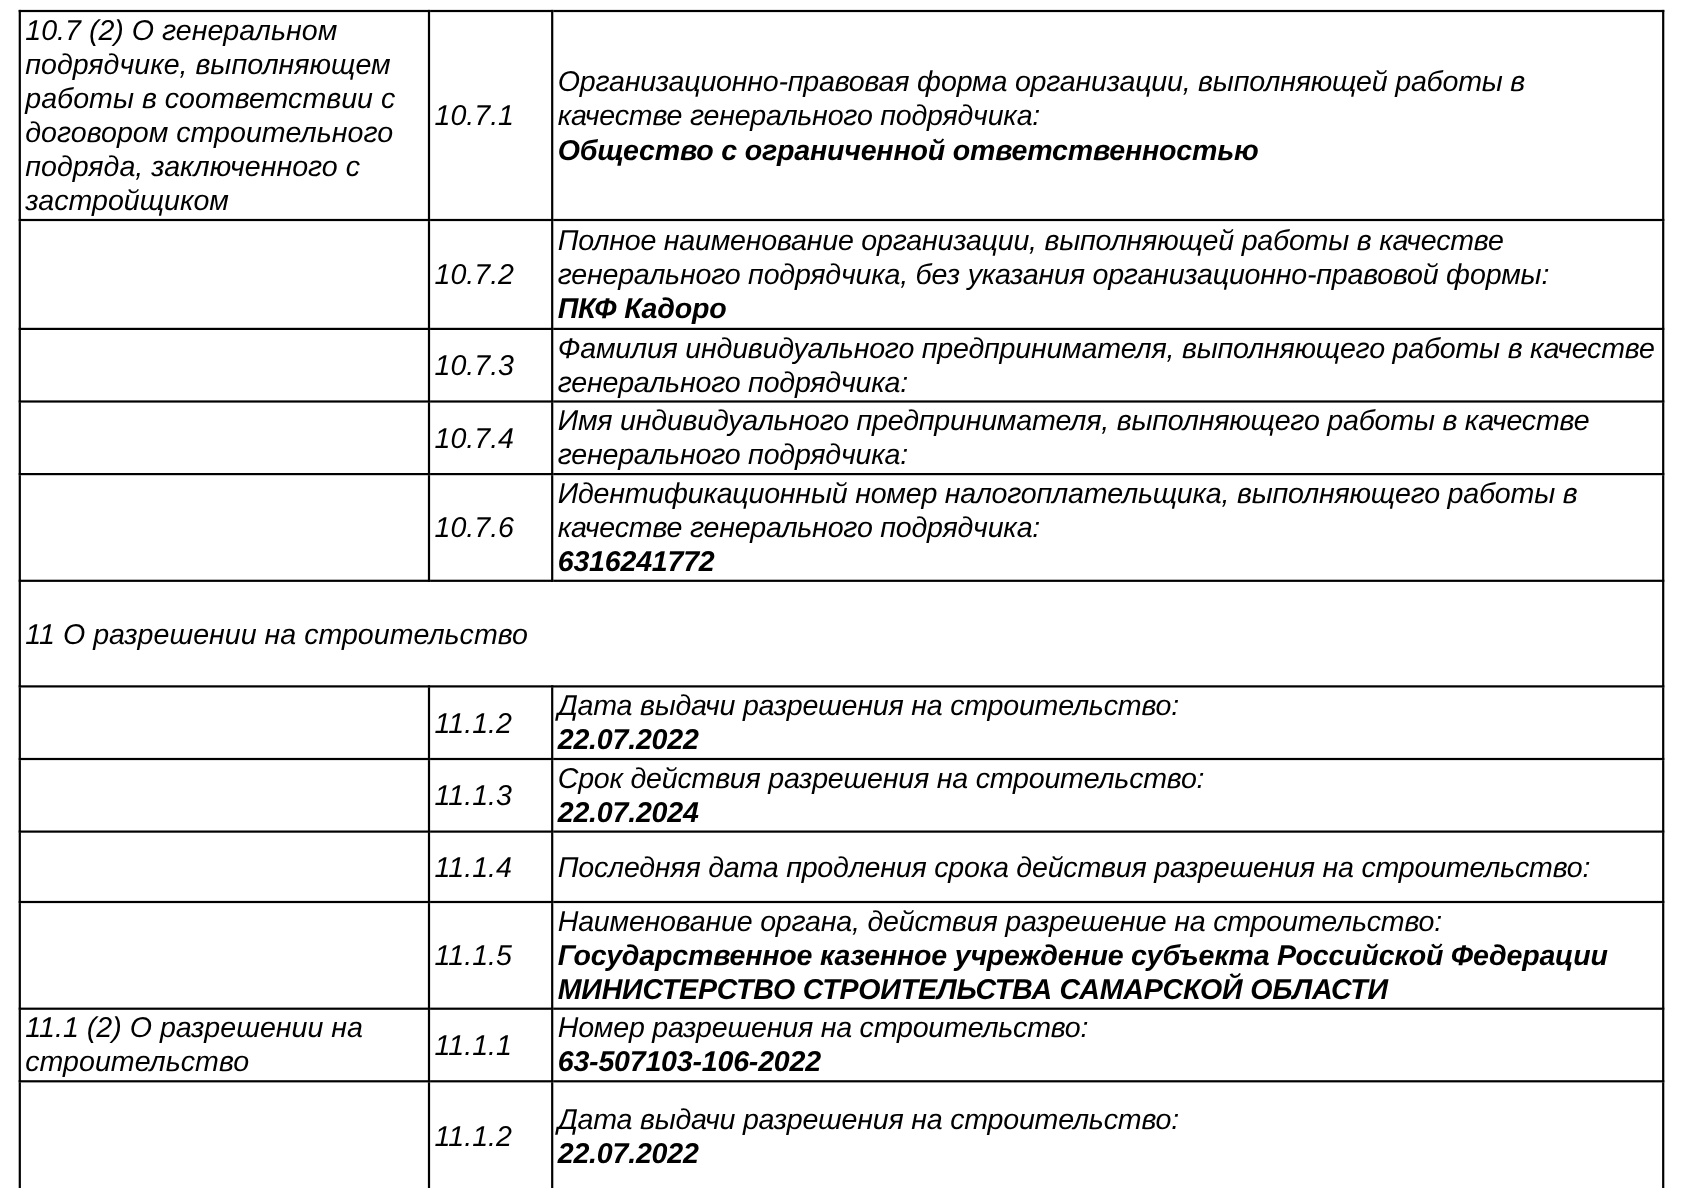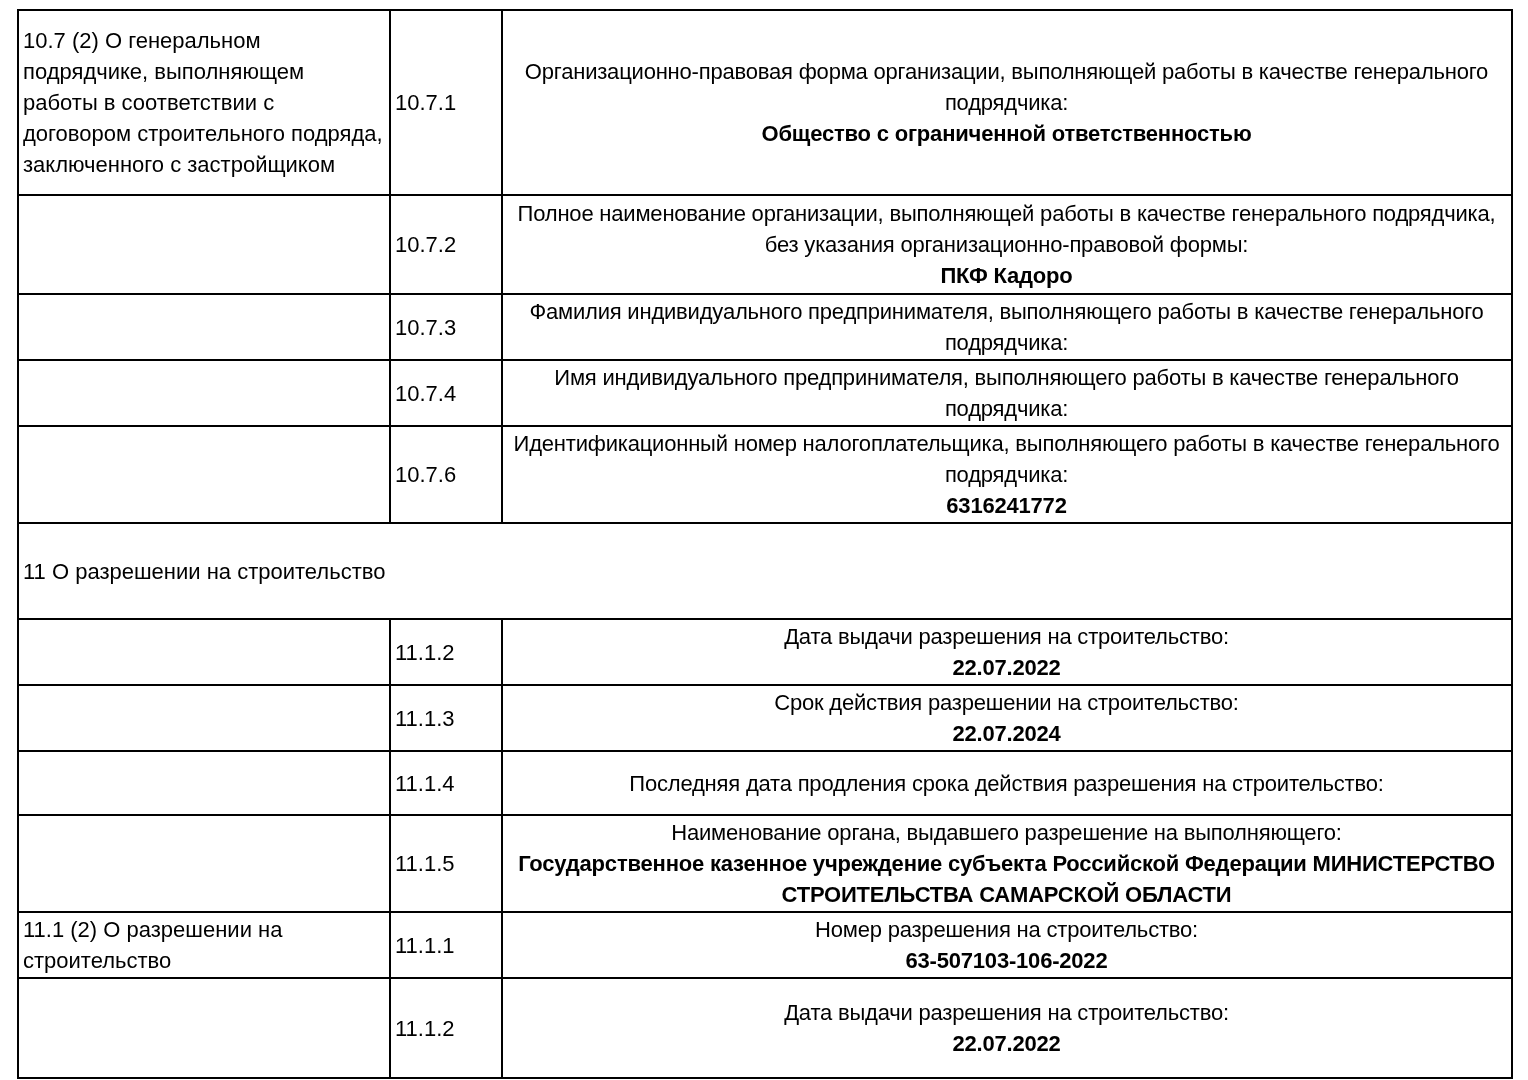--- a/index.html
+++ b/index.html
@@ -16,37 +16,37 @@
     position: absolute;
     left: 17px;
     top: 9px;
     width: 1494px;
     border-collapse: collapse;
     table-layout: fixed;
   }
   table.decl td {
     border: 2px solid #000000;
     padding: 1px 5px 1px 4px;
-    font-size: 22px;
+    font-size: 26px;
     line-height: 31px;
     vertical-align: middle;
     overflow: hidden;
     word-wrap: break-word;
+    font-style: italic;
   }
   td.group-cell {
     vertical-align: top;
     padding-top: 3px;
   }
   td.num-cell {
     vertical-align: middle;
   }
   td.content-cell {
     vertical-align: middle;
     letter-spacing: -0.2px;
-    text-align: center;
   }
   td.section-cell {
     vertical-align: middle;
     padding-top: 0;
     padding-bottom: 0;
   }
   .value {
     font-weight: bold;
   }
   
@@ -121,36 +121,36 @@
         <td class="num-cell">11.1.2</td>
         <td class="content-cell">
           <div class="label">Дата выдачи разрешения на строительство:</div>
           <div class="value">22.07.2022</div>
         </td>
       </tr>
       <tr>
         <td class="group-cell"></td>
         <td class="num-cell">11.1.3</td>
         <td class="content-cell">
-          <div class="label">Срок действия разрешении на строительство:</div>
+          <div class="label">Срок действия разрешения на строительство:</div>
           <div class="value">22.07.2024</div>
         </td>
       </tr>
       <tr>
         <td class="group-cell"></td>
         <td class="num-cell">11.1.4</td>
         <td class="content-cell">
           <div class="label">Последняя дата продления срока действия разрешения на строительство:</div>
         </td>
       </tr>
       <tr>
         <td class="group-cell"></td>
         <td class="num-cell">11.1.5</td>
         <td class="content-cell">
-          <div class="label">Наименование органа, выдавшего разрешение на выполняющего:</div>
+          <div class="label">Наименование органа, действия разрешение на строительство:</div>
           <div class="value">Государственное казенное учреждение субъекта Российской Федерации МИНИСТЕРСТВО СТРОИТЕЛЬСТВА САМАРСКОЙ ОБЛАСТИ</div>
         </td>
       </tr>
       <tr>
         <td class="group-cell">11.1 (2) О разрешении на строительство</td>
         <td class="num-cell">11.1.1</td>
         <td class="content-cell">
           <div class="label">Номер разрешения на строительство:</div>
           <div class="value">63-507103-106-2022</div>
         </td>

